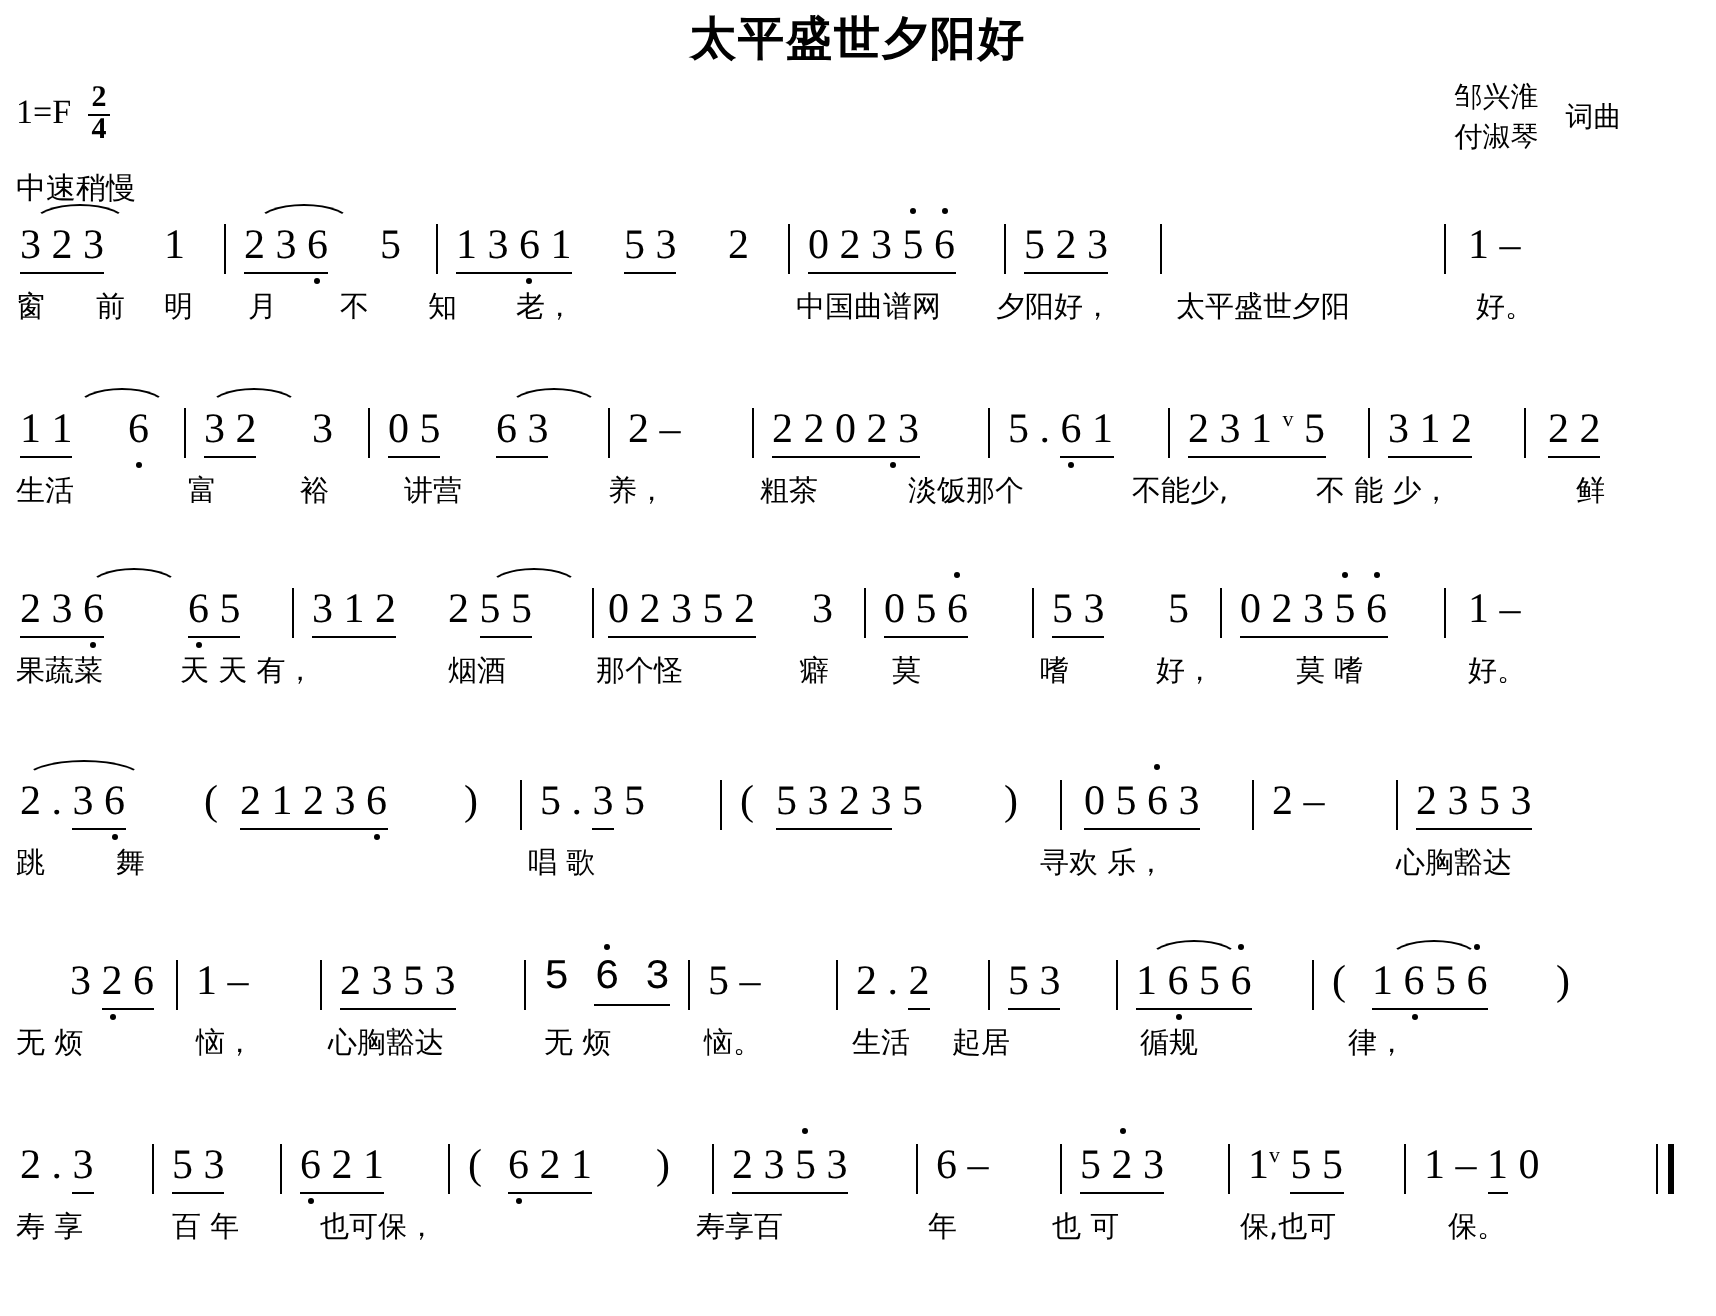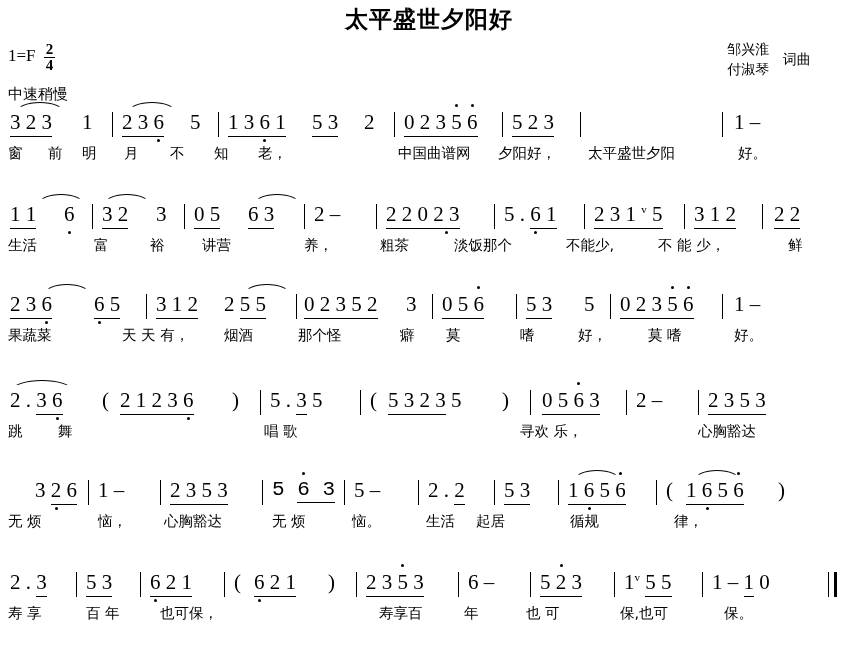--- a/index.html
+++ b/index.html
@@ -301,21 +301,21 @@
       <div class="bar" style="left:508px;"></div>
       <span class="tok" style="left:518px;"><span class="n under1">5 3</span></span>
       <span class="tok" style="left:576px;">5</span>
       <div class="bar" style="left:602px;"></div>
       <span class="tok" style="left:612px;"><span class="n under1">0 2 3 <span class="n dotabove">5</span> <span class="n dotabove">6</span></span></span>
       <div class="bar" style="left:714px;"></div>
       <span class="tok" style="left:726px;">1 –</span>
     </div>
     <div class="lyric-row">
       <span class="lyr" style="left:0px;">果蔬菜</span>
-      <span class="lyr" style="left:82px;margin-left:32px;">天 天 有，</span>
+      <span class="lyr" style="left:82px;">天 天 有，</span>
       <span class="lyr" style="left:216px;">烟酒</span>
       <span class="lyr" style="left:290px;">那个怪</span>
       <span class="lyr" style="left:392px;">癖</span>
       <span class="lyr" style="left:438px;">莫</span>
       <span class="lyr" style="left:512px;">嗜</span>
       <span class="lyr" style="left:570px;">好，</span>
       <span class="lyr" style="left:640px;">莫 嗜</span>
       <span class="lyr" style="left:726px;">好。</span>
     </div>
   </div>
@@ -406,21 +406,21 @@
       <div class="bar" style="left:606px;"></div>
       <span class="tok" style="left:616px;">1<sup style="font-size:11px;">v</sup> <span class="n under1">5 5</span></span>
       <div class="bar" style="left:694px;"></div>
       <span class="tok" style="left:704px;">1 – <span class="n under1">1</span> 0</span>
       <div class="endbar" style="left:820px;"></div>
     </div>
     <div class="lyric-row">
       <span class="lyr" style="left:0px;">寿 享</span>
       <span class="lyr" style="left:78px;">百 年</span>
       <span class="lyr" style="left:152px;">也可保，</span>
-      <span class="lyr" style="left:371px;">寿享百</span>
+      <span class="lyr" style="left:340px;">寿享百</span>
       <span class="lyr" style="left:456px;">年</span>
       <span class="lyr" style="left:518px;">也 可</span>
       <span class="lyr" style="left:612px;">保,也可</span>
       <span class="lyr" style="left:716px;">保。</span>
     </div>
   </div>
 
 
 </div>
 

